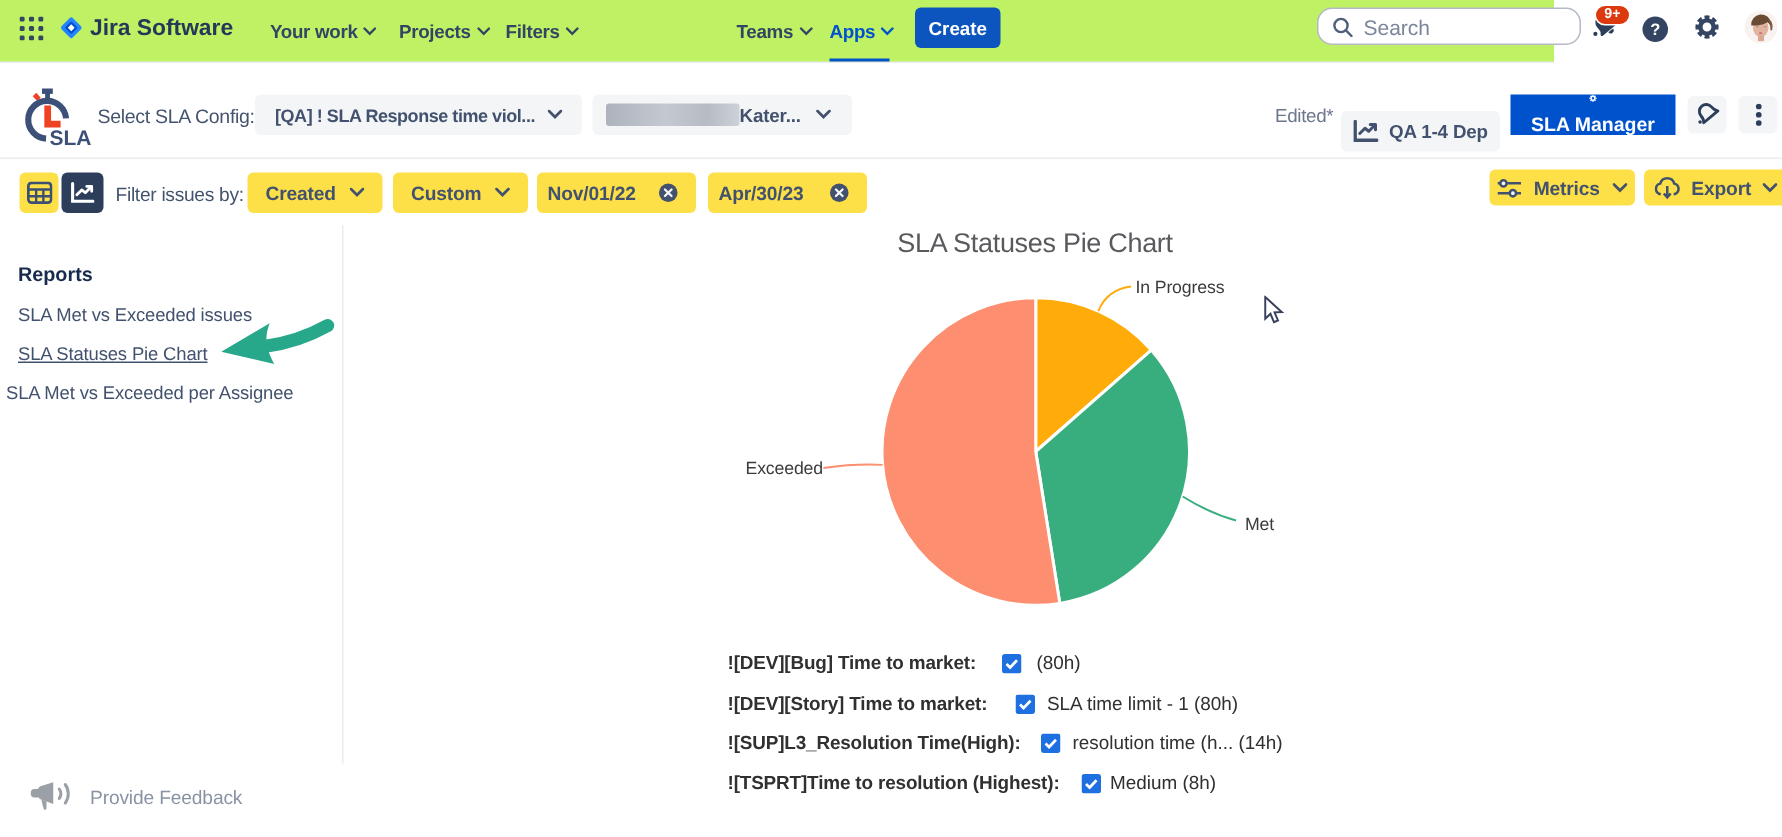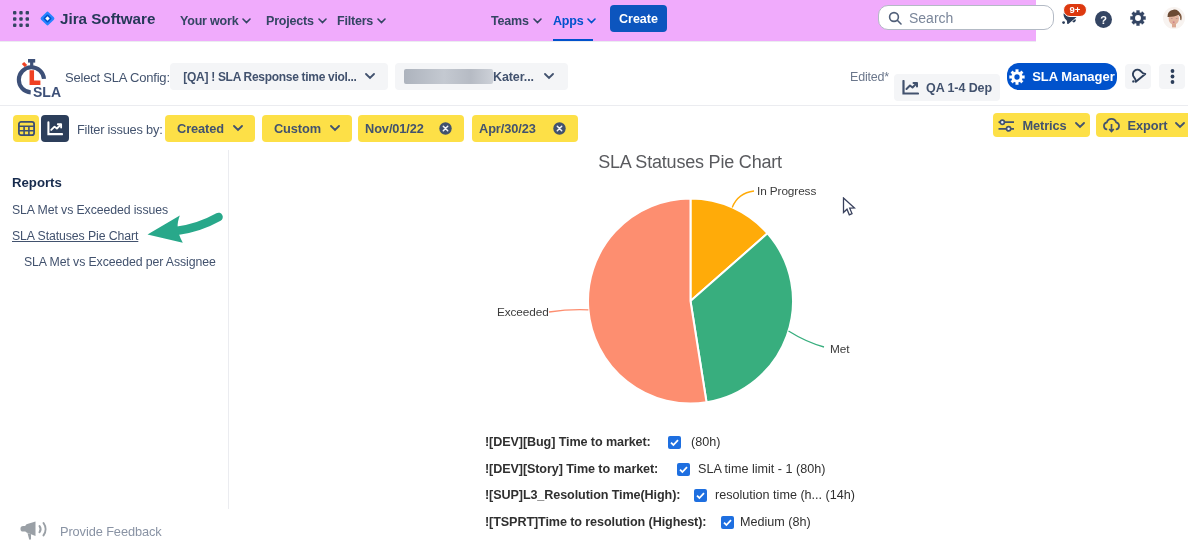--- a/index.html
+++ b/index.html
@@ -3,42 +3,42 @@
 <meta charset="utf-8">
 <style>
 * { margin:0; padding:0; box-sizing:border-box; }
 html,body { width:1188px; height:558px; overflow:hidden; background:#fff;
   font-family:"Liberation Sans", sans-serif; }
 .abs { position:absolute; }
 #page { position:relative; width:1188px; height:558px; background:#fff; }
 
 
 #topnav { position:absolute; left:0; top:0; width:1036px; height:42px;
-  background:#f0abfc; border-bottom:1px solid #EBECF0; }
+  background:#bef264; border-bottom:1px solid #EBECF0; }
 .navitem { position:absolute; top:0; height:41px; display:flex; align-items:center;
   font-size:12.5px; font-weight:600; color:#344563; gap:4px; letter-spacing:-.2px; }
 .navitem.blue { color:#0052CC; }
 .chev { display:inline-block; }
 #createbtn { position:absolute; left:610px; top:5px; width:57px; height:27px;
   background:#0C55BE; color:#fff; font-size:12.5px; font-weight:700; border-radius:4px;
   display:flex; align-items:center; justify-content:center; }
 #searchbox { position:absolute; left:878px; top:5px; width:176px; height:25px;
   border:1.5px solid #B3BAC5; border-radius:10px; background:#fff;
   display:flex; align-items:center; padding-left:9px; gap:7px; }
 #searchbox span { color:#7A869A; font-size:14px; }
 
 
 #configrow { position:absolute; left:0; top:42px; width:1188px; height:64px;
   background:#fff; border-bottom:1px solid #EBECF0; }
 .graybtn { position:absolute; background:#F4F5F7; border-radius:4px;
   display:flex; align-items:center; justify-content:center;
   color:#42526E; font-weight:700; font-size:12.5px; gap:8px; white-space:nowrap; letter-spacing:-.1px; }
-.bluebtn { position:absolute; background:#0052CC; border-radius:12px;
+.bluebtn { position:absolute; background:#0052CC; border-radius:0;
   display:flex; align-items:center; justify-content:center;
-  color:#fff; font-weight:700; font-size:13px; gap:6px; white-space:nowrap; }
+  color:#fff; font-weight:700; font-size:13px; gap:6px; white-space:nowrap;flex-direction:column; }
 
 
 .pill { position:absolute; background:#fde047; border-radius:4px;
   display:flex; align-items:center; color:#42526E; font-weight:700; font-size:12.8px; white-space:nowrap; letter-spacing:-.1px; }
 
 
 #sidebar a { color:#42526E; font-size:12.3px; letter-spacing:-.1px; text-decoration:none; }
 .divider { position:absolute; left:228px; top:150px; width:1px; height:359px; background:#EBECF0; }
 
 
@@ -230,21 +230,21 @@
         <path d="M8.5 6 L8.5 13.2 M6.2 11 L8.5 13.5 L10.8 11" fill="none" stroke="#42526E" stroke-width="1.7"></path>
       </svg>
     Export <svg width="10" height="7" viewBox="0 0 10 7">
         <path d="M1 1 L5 5 L9 1" fill="none" stroke="#42526E" stroke-width="1.8" stroke-linecap="round"></path>
       </svg></div>
 
   <div id="sidebar">
     <div class="abs" style="left:12px;top:175px;font-size:13.2px;font-weight:700;color:#172B4D">Reports</div>
     <a class="abs" style="left:12px;top:203px">SLA Met vs Exceeded issues</a>
     <a class="abs" style="left:12px;top:229px;text-decoration:underline">SLA Statuses Pie Chart</a>
-    <a class="abs" style="left:24px;top:255px">SLA Met vs Exceeded per Assignee</a>
+    <a class="abs" style="left:4px;top:255px">SLA Met vs Exceeded per Assignee</a>
   </div>
   <div class="divider"></div>
 
   <div id="charttitle">SLA Statuses Pie Chart</div>
   <svg class="abs" style="left:480px;top:180px" width="420" height="240" viewBox="0 0 420 240">
     <g transform="translate(-480,-180)">
       <path d="M690.5,301 L690.5,198.5 A102.5,102.5 0 0 1 767.5,233.35 Z" fill="#FFAB09" stroke="#fff" stroke-width="2"></path>
       <path d="M690.5,301 L767.5,233.35 A102.5,102.5 0 0 1 706.53,402.24 Z" fill="#38AE7E" stroke="#fff" stroke-width="2"></path>
       <path d="M690.5,301 L706.53,402.24 A102.5,102.5 0 1 1 690.5,198.5 Z" fill="#FD8E70" stroke="#fff" stroke-width="2"></path>
       <path d="M732.2,207.4 Q738,193 754,191" fill="none" stroke="#FFAB09" stroke-width="1.3"></path>

